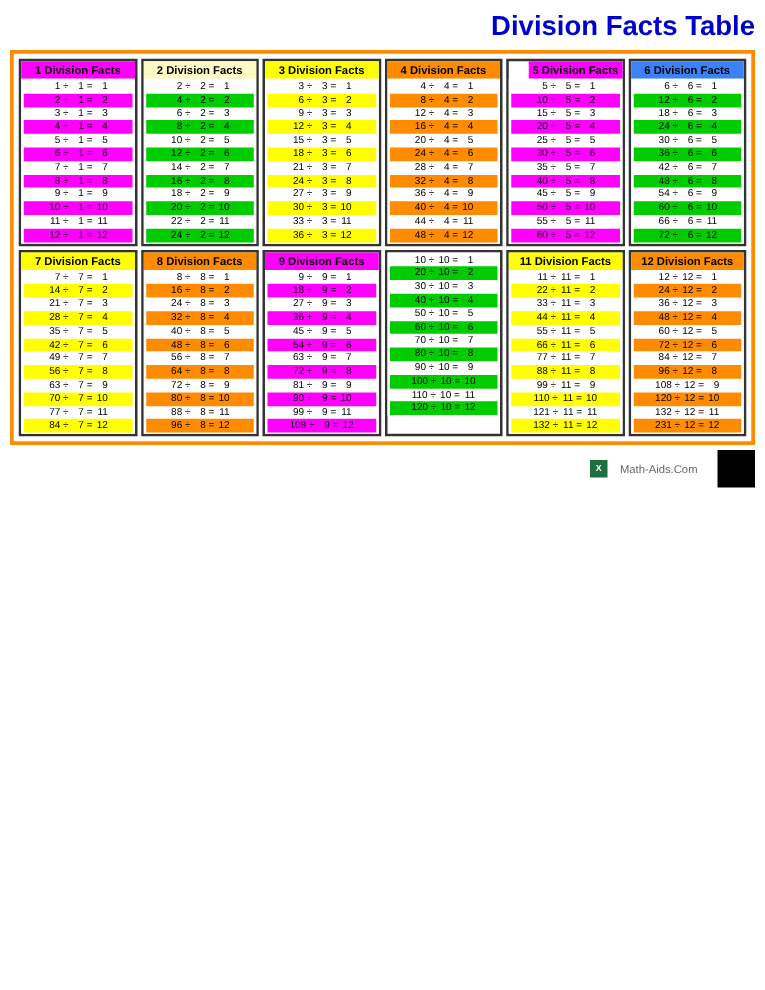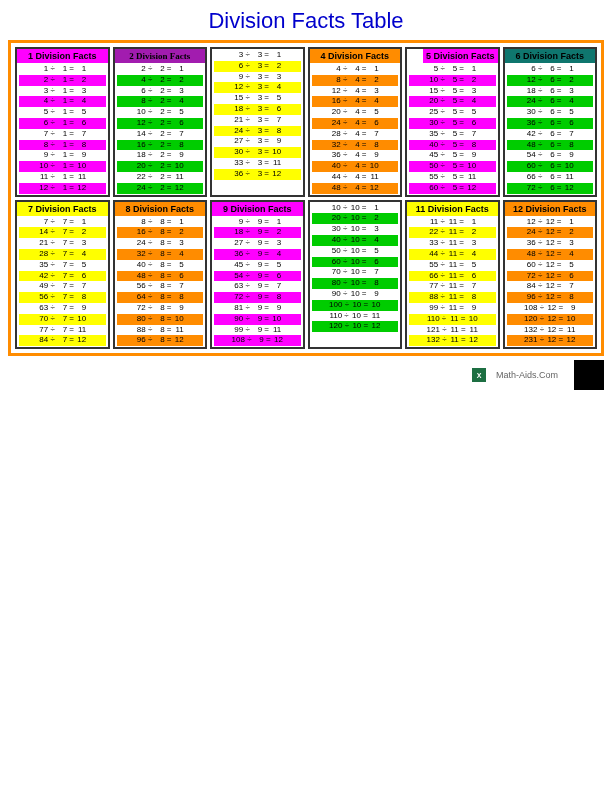--- a/index.html
+++ b/index.html
@@ -10,24 +10,24 @@
       font-family: Arial, sans-serif;
       overflow: hidden;
     }
     .page {
       width: 612px;
       height: 792px;
       padding: 8px;
       background: #fff;
     }
     h1.title {
-      text-align: center;
+      text-align: right;
       color: #0000cc;
       font-size: 22px;
-      font-weight: normal;
+      font-weight: bold;
       margin-bottom: 6px;
     }
     .outer-border {
       border: 3px solid #ff8c00;
       padding: 4px;
     }
     .grid-4 {
       display: grid;
       grid-template-columns: repeat(6, 1fr);
       gap: 3px;
@@ -57,25 +57,25 @@
       display: inline-block;
       min-width: 10px;
       text-align: right;
     }
     .fact-row .sym {
       min-width: 8px;
       text-align: center;
     }
     
     .hdr-1 { background: #ff00ff; }
-    .hdr-2 { background: #a21caf; font-family: Liberation Serif, serif; }
+    .hdr-2 { background: #fef9c3; }
     .hdr-3 { background: #ffff00; }
     .hdr-4 { background: #ff8c00; }
     .hdr-5 { background: #ff00ff; margin-left: 16px; }
-    .hdr-6 { background: #0f766e; }
+    .hdr-6 { background: #3b82f6; }
     .hdr-7 { background: #ffff00; }
     .hdr-8 { background: #ff8c00; }
     .hdr-9 { background: #ff00ff; }
     .hdr-10 { background: #00cc00; }
     .hdr-11 { background: #ffff00; }
     .hdr-12 { background: #ff8c00; }
 
     
     .row-highlight-1 { background: #ff00ff; }
     .row-highlight-2 { background: #00cc00; }
@@ -300,20 +300,21 @@
             <div class="fact-row row-highlight-2">
               <span>24</span>
               <span class="sym">&nbsp;÷&nbsp;</span>
               <span>2</span>
               <span class="sym">&nbsp;=&nbsp;</span>
               <span>12</span>
             </div>
           </div>
         </div>
         <div class="section">
+          <div class="section-header hdr-3">3 Division Facts</div>
           <div class="section-body">
             <div class="fact-row">
               <span>3</span>
               <span class="sym">&nbsp;÷&nbsp;</span>
               <span>3</span>
               <span class="sym">&nbsp;=&nbsp;</span>
               <span>1</span>
             </div>
             <div class="fact-row row-highlight-3">
               <span>6</span>

